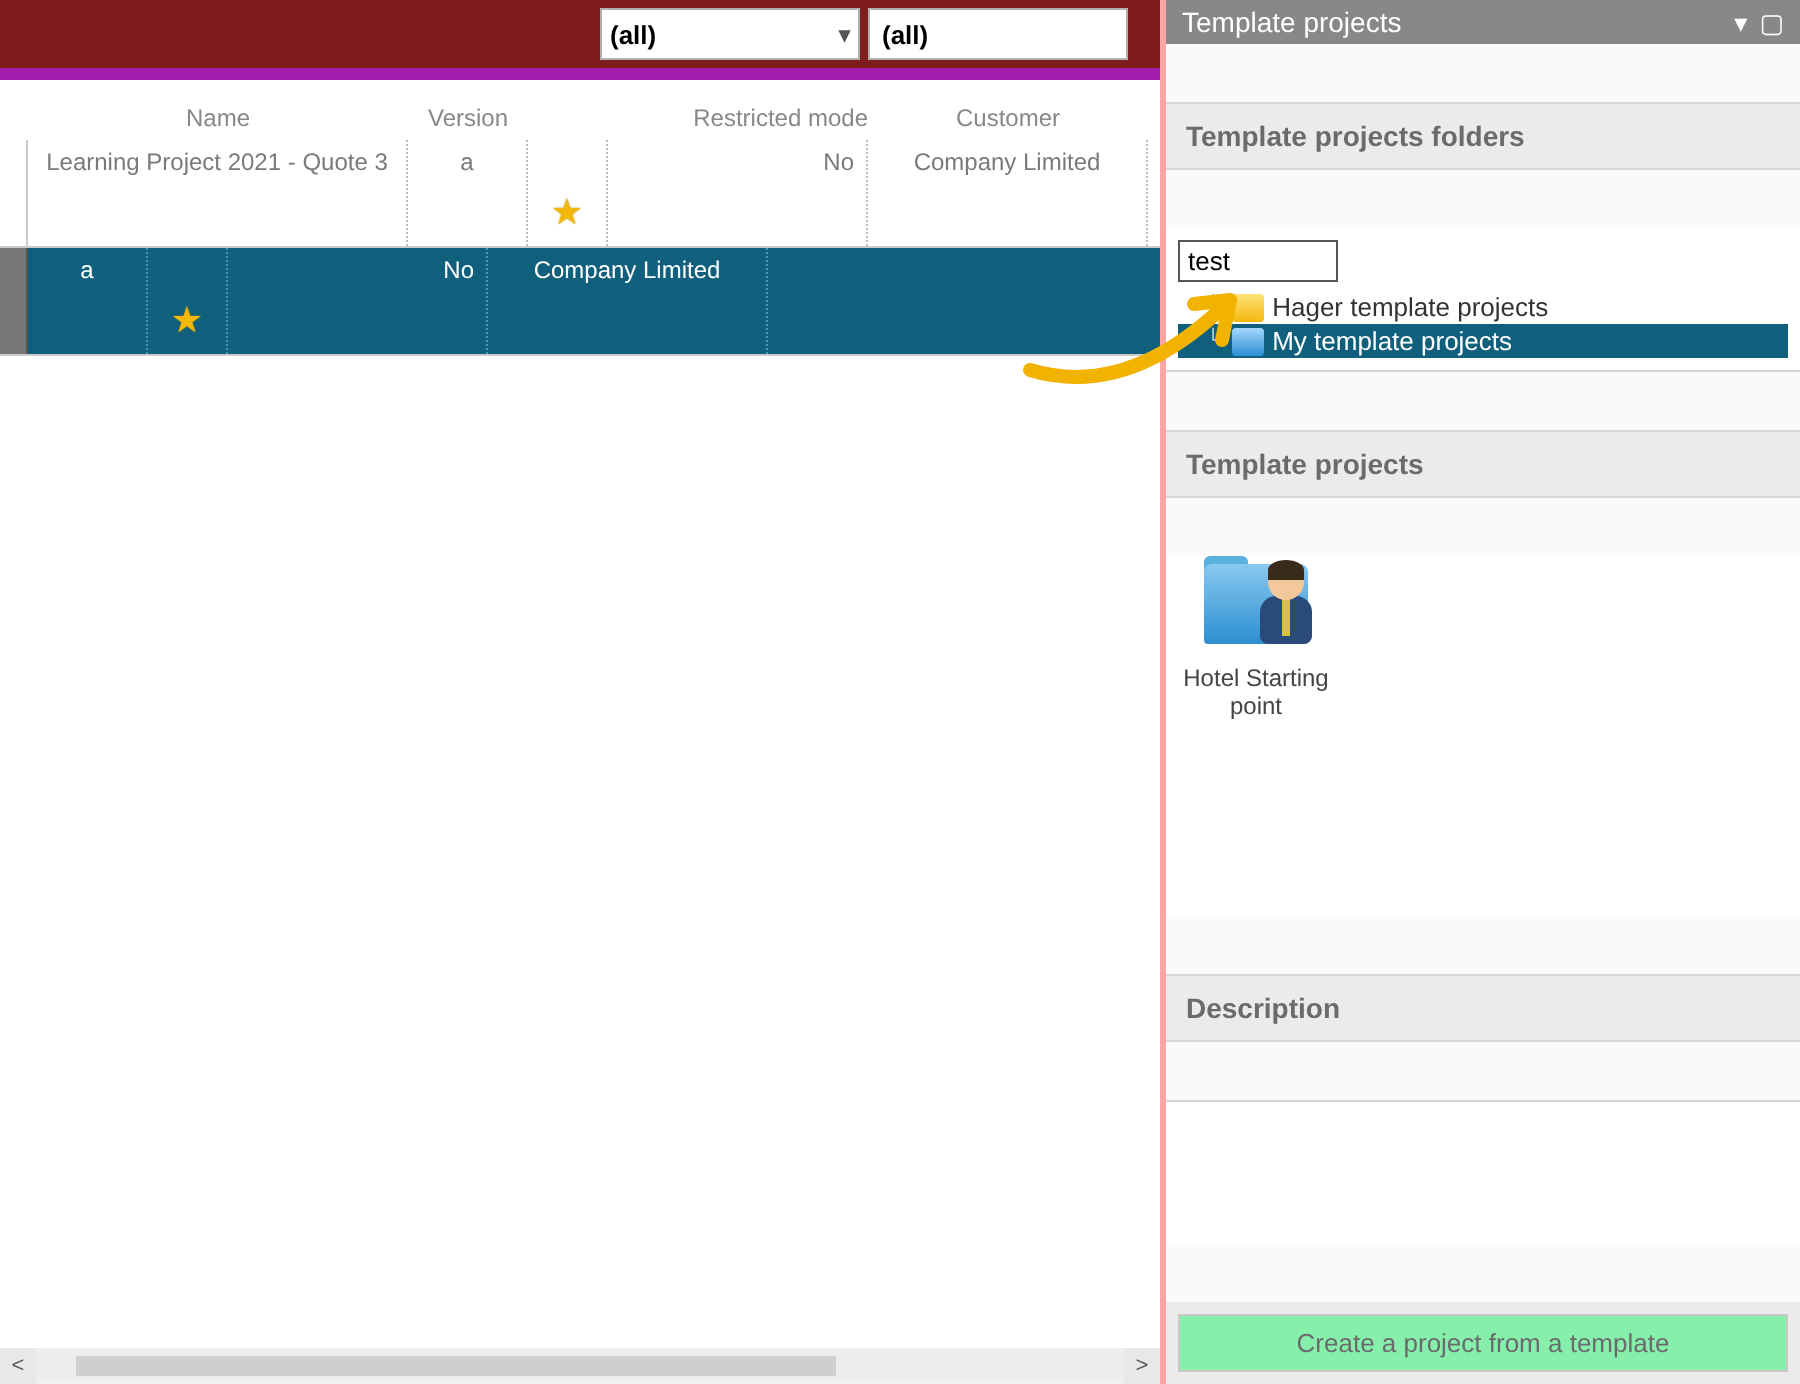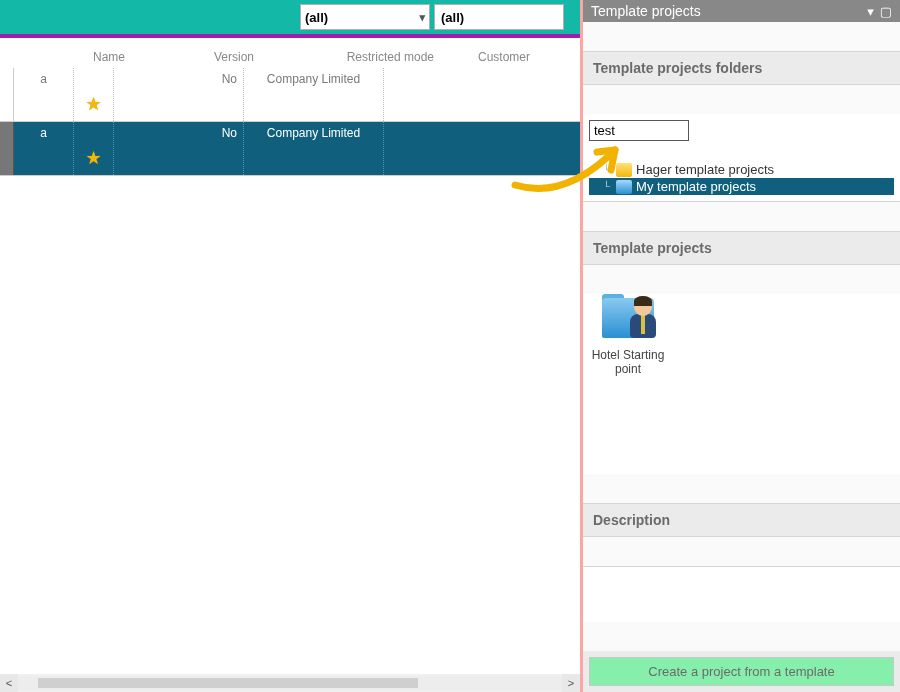--- a/index.html
+++ b/index.html
@@ -3,21 +3,21 @@
 <meta charset="utf-8">
 <style>
   * { box-sizing: border-box; margin: 0; padding: 0; font-family: Arial, sans-serif; }
   body { width: 900px; height: 692px; background: #fff; position: relative; overflow: hidden; }
 
   .main { display: flex; width: 100%; height: 100%; }
 
   
   .left-panel { width: 580px; height: 100%; display: flex; flex-direction: column; position: relative; }
   .left-title-bar { background: #10607d; color: #fff; padding: 4px 10px; font-size: 16px; font-weight: bold; }
-  .filter-row { background: #14b8a6; padding: 4px 0 4px 300px; display: flex; gap: 4px; border-bottom: 4px solid #a21caf; }
+  .filter-row { background: #7f1d1d; padding: 4px 0 4px 300px; display: flex; gap: 4px; border-bottom: 6px solid #a21caf; }
   .filter-select { height: 26px; width: 130px; border: 1px solid #b0b0b0; background: #fff; font-size: 13px; padding: 2px 4px; font-weight: bold; display: flex; align-items: center; justify-content: space-between; }
   .caret { font-size: 11px; color: #555; }
   .filter-input { height: 26px; width: 130px; border: 1px solid #b0b0b0; background: #fff; font-size: 13px; padding: 2px 6px; font-weight: bold; }
 
   .grid-header { display: flex; height: 30px; align-items: flex-end; padding-bottom: 4px; font-size: 12px; color: #888; }
   .col-drag { width: 14px; }
   .col-name { width: 190px; text-align: center; }
   .col-version { width: 60px; text-align: center; }
   .col-star { width: 40px; }
   .col-restricted { width: 130px; text-align: right; }
@@ -43,21 +43,21 @@
 
   
   .arrow-annot { position: absolute; left: 505px; top: 130px; pointer-events: none; z-index: 5; }
 
   
   .right-panel { flex: 1; height: 100%; display: flex; flex-direction: column; border-left: 3px solid #fca5a5; background: #fafafa; gap: 29px; }
   .right-title-bar { background: #888; color: #fff; padding: 3px 8px; font-size: 14px; display: flex; align-items: center; justify-content: space-between; }
   .right-title-icons { display: flex; gap: 6px; font-size: 13px; }
   .panel-section-header { background: #ebebeb; color: #6b6b6b; font-weight: bold; font-size: 14px; padding: 8px 10px; border-top: 1px solid #d5d5d5; border-bottom: 1px solid #d5d5d5; }
   .folders-body { background: #fff; padding: 6px; border-bottom: 1px solid #d5d5d5; }
-  .search-box { width: 100px; border: 1px solid #555; font-size: 13px; padding: 2px 4px; margin-bottom: 20px; }
+  .search-box { width: 80px; border: 1px solid #555; font-size: 13px; padding: 2px 4px; margin-bottom: 4px; }
   .tree { font-size: 13px; }
   .tree-item { display: flex; align-items: center; gap: 4px; padding: 1px 2px 1px 14px; color: #333; }
   .tree-item.selected { background: #10607d; color: #fff; }
   .tree-item .tree-conn { color: #aaa; font-size: 10px; margin-right: 2px; }
   .tree-item .fld-icon { width: 16px; height: 14px; display: inline-block; }
   .fld-yellow { background: linear-gradient(#ffe17a,#f2b90c); border-radius: 2px; }
   .fld-blue { background: linear-gradient(#a5d8ff,#2b8fd1); border-radius: 2px; }
 
   .projects-body { background: #fff; flex: 0 0 180px; }
   .project-item { width: 90px; text-align: center; font-size: 12px; color: #444; }
@@ -93,20 +93,21 @@
       <div class="col-name">Name</div>
       <div class="col-version">Version</div>
       <div class="col-star"></div>
       <div class="col-restricted">Restricted mode</div>
       <div class="col-customer">Customer</div>
     </div>
 
     <div class="grid-body">
       <div class="grid-row row-normal">
         <div class="col-drag"></div>
+        <div class="col-name">Learning Project 2021 - Quote 3</div>
         <div class="col-version">a</div>
         <div class="col-star">
             <span class="star">★</span>
           </div>
         <div class="col-restricted">No</div>
         <div class="col-customer">Company Limited</div>
       </div>
       <div class="grid-row row-selected">
         <div class="col-drag"></div>
         <div class="col-version">a</div>

